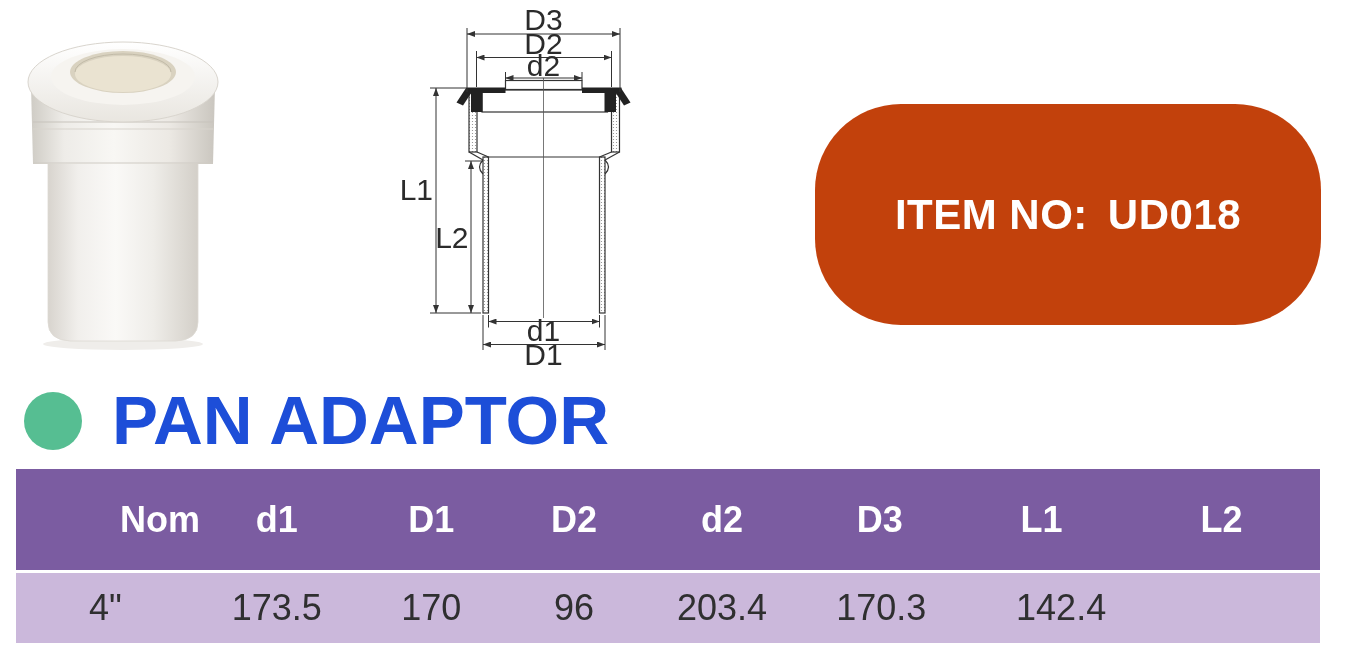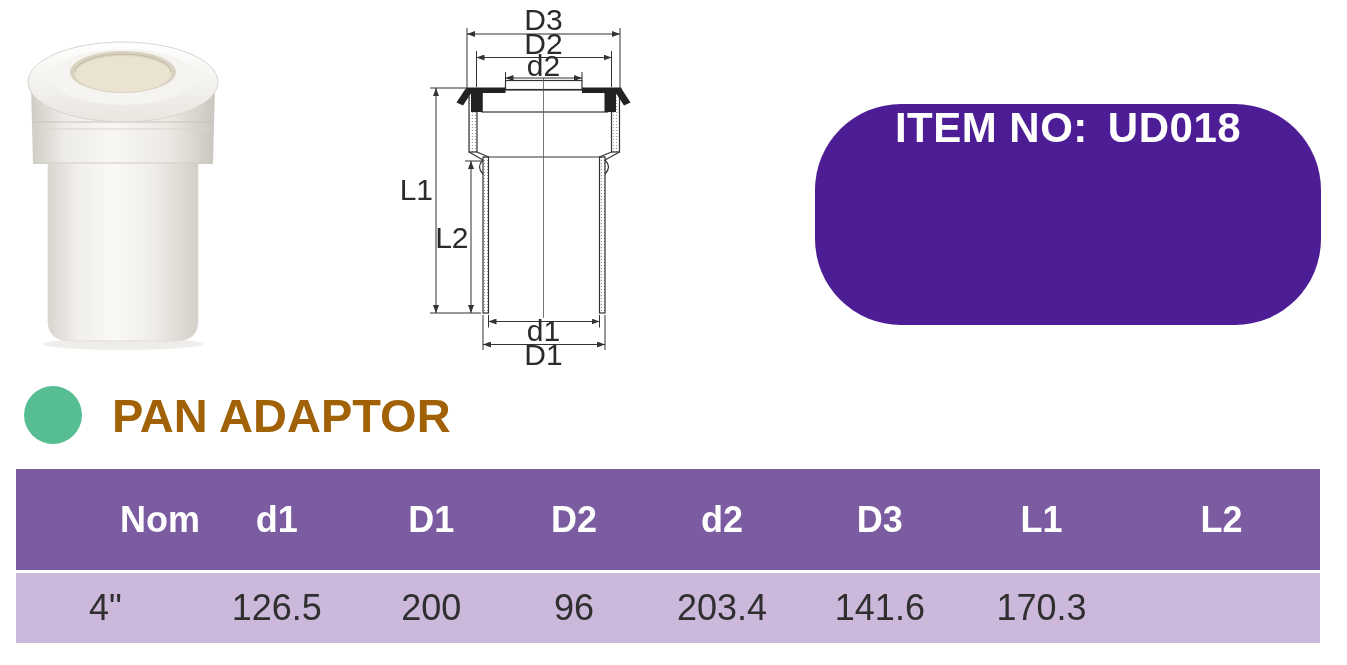--- a/index.html
+++ b/index.html
@@ -8,27 +8,27 @@
     font-family:"Liberation Sans",sans-serif;
   }
   
   .photo{position:absolute;left:10px;top:22px;width:225px;height:330px}
   
   .drawing{position:absolute;left:390px;top:0;width:320px;height:385px}
   .drawing text{font-family:"Liberation Sans",sans-serif;font-size:30px;fill:#2b2b2b}
   
   .badge{
     position:absolute;left:815px;top:104px;width:506px;height:221px;
-    background:#4c1d95;border-radius:86px;display:flex;justify-content:center;
+    background:#c2410c;border-radius:86px;display:flex;align-items:center;justify-content:center;
     gap:20px;color:#ffffff;font-size:42px;font-weight:700;letter-spacing:.5px;
   }
   
   .heading{position:absolute;left:24px;top:386px;display:flex;align-items:center;gap:30px}
   .dot{width:58px;height:58px;border-radius:50%;background:#56BE92;flex:0 0 auto}
-  .title{font-size:47px;font-weight:800;color:#a16207;margin:0;line-height:1;letter-spacing:0}
+  .title{font-size:69px;font-weight:800;color:#1d4ed8;margin:0;line-height:1;letter-spacing:0}
   
   .spec{position:absolute;left:16px;top:469px;width:1304px}
   .thead{display:flex;align-items:center;height:101px;background:#7B5CA1;color:#fff;
          font-weight:700;font-size:36px}
   .trow{display:flex;align-items:center;height:70px;background:#CBB8DB;margin-top:3px;
         color:#2f2f30;font-size:36px;font-weight:400}
   .thead>div,.trow>div{text-align:center}
   .col0{width:13.7%}.col1{width:12.6%}.col2{width:11.1%}.col3{width:10.8%}
   .col4{width:11.9%}.col5{width:12.3%}.col6{width:12.5%}.col7{width:15.1%}
   .th0{text-align:left !important}
@@ -161,20 +161,20 @@
     <div class="col1">d1</div>
     <div class="col2">D1</div>
     <div class="col3">D2</div>
     <div class="col4">d2</div>
     <div class="col5">D3</div>
     <div class="col6">L1</div>
     <div class="col7">L2</div>
   </div>
   <div class="trow">
     <div class="col0">4"</div>
-    <div class="col1">126.5</div>
-    <div class="col2">200</div>
+    <div class="col1">173.5</div>
+    <div class="col2">170</div>
     <div class="col3">96</div>
     <div class="col4">203.4</div>
-    <div class="col5">141.6</div>
     <div class="col6">170.3</div>
+    <div class="col7">142.4</div>
   </div>
 </div>
 
 </body></html>

